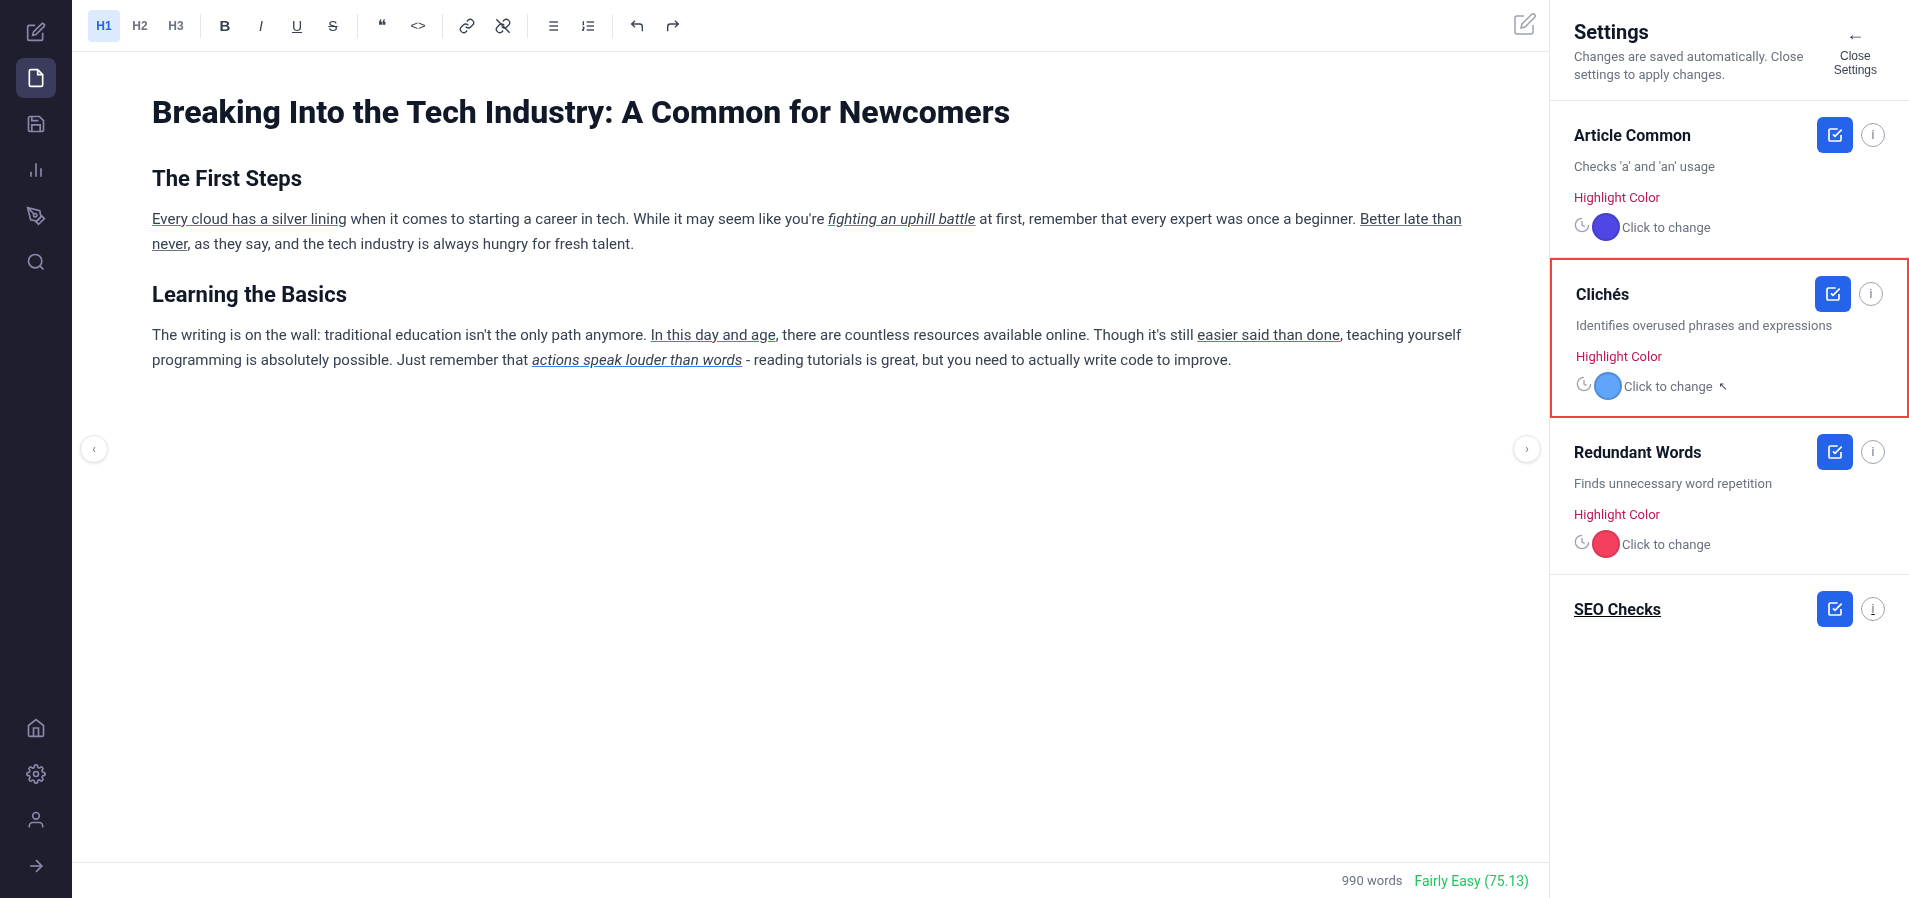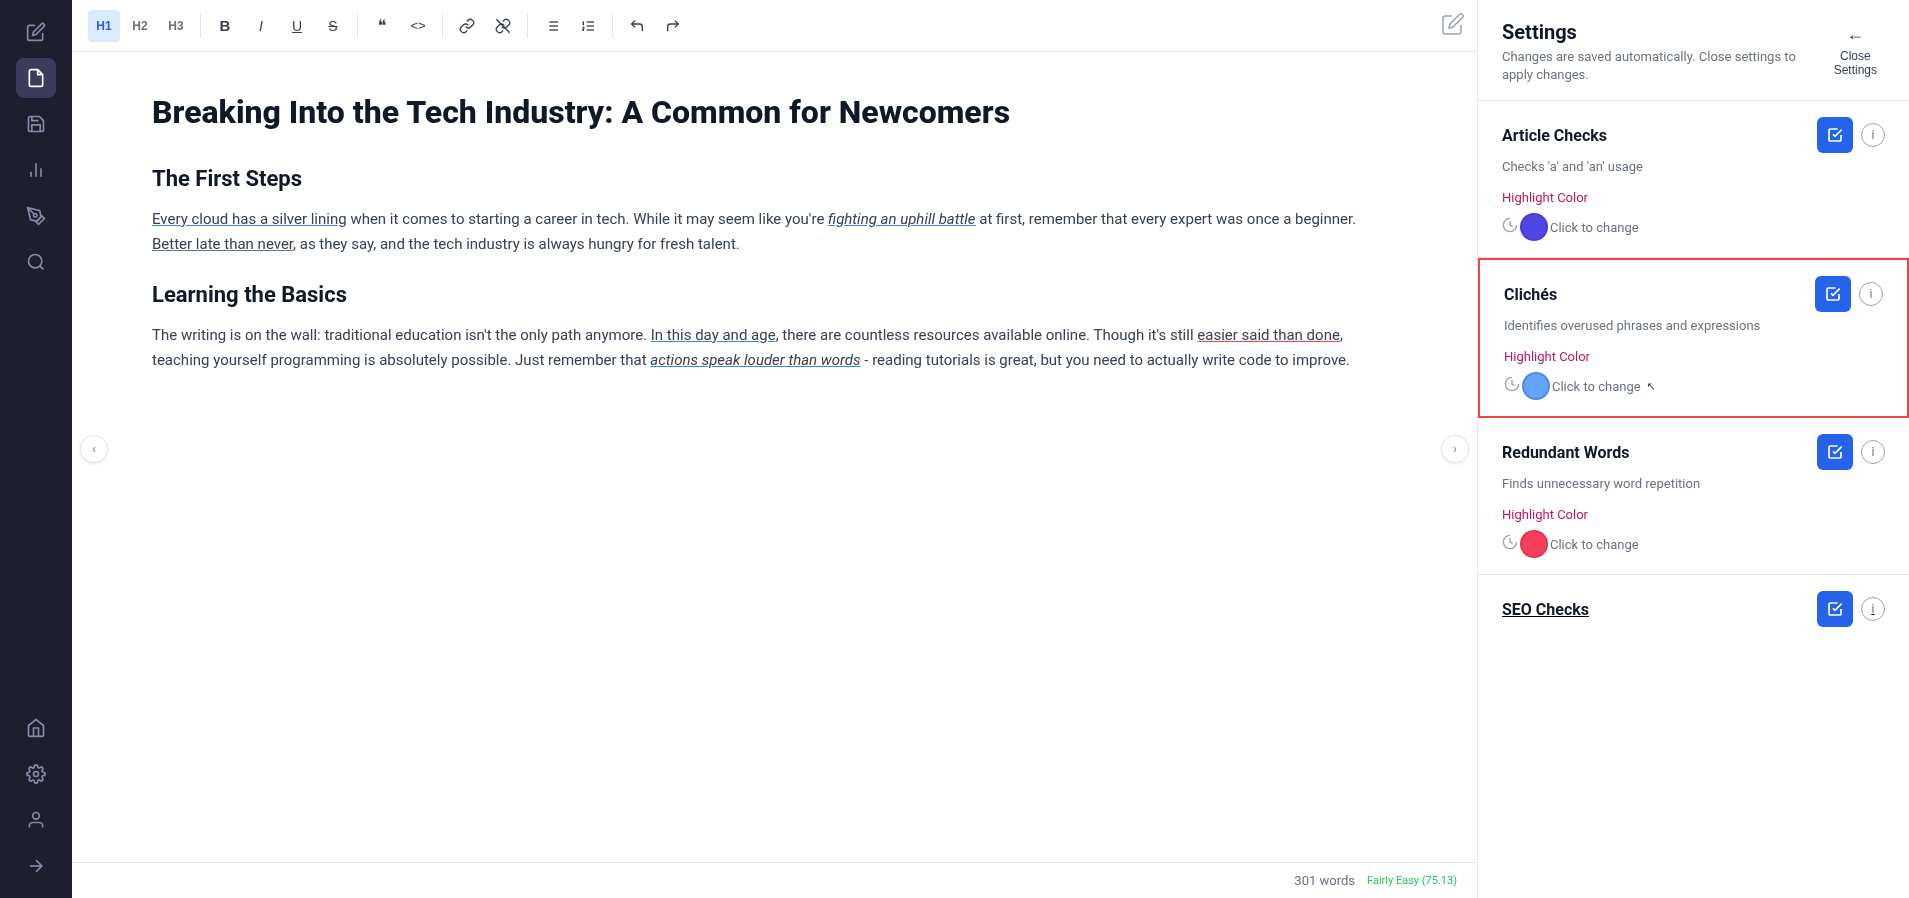--- a/index.html
+++ b/index.html
@@ -165,21 +165,21 @@
       align-items: center;
       justify-content: flex-end;
       padding: 0 20px;
       gap: 12px;
     }
     .word-count-text {
       font-size: 13px;
       color: #6b7280;
     }
     .readability-badge {
-      font-size: 11px;
+      font-size: 14px;
       color: #22c55e;
     }
 
     
     .nav-arrow {
       position: absolute;
       top: 50%;
       transform: translateY(-50%);
       width: 28px;
       height: 28px;
@@ -200,21 +200,21 @@
 
     
     .pencil-area {
       position: absolute;
       top: 12px;
       right: 12px;
     }
 
     
     .settings-panel {
-      width: 432px;
+      width: 360px;
       background: #ffffff;
       border-left: 1px solid #e5e7eb;
       display: flex;
       flex-direction: column;
       flex-shrink: 0;
       overflow-y: auto;
     }
     .settings-header {
       padding: 20px 24px 16px;
       border-bottom: 1px solid #e5e7eb;
@@ -496,21 +496,21 @@
     </p>
 
     <h2 class="editor-h2">Learning the Basics</h2>
     <p class="editor-p">
       The writing is on the wall: traditional education isn't the only path anymore. <span class="cliche">In this day and age</span>, there are countless resources available online. Though it's still <span class="redundant">easier said than done</span>, teaching yourself programming is absolutely possible. Just remember that <em><span class="cliche">actions speak louder than words</span></em> - reading tutorials is great, but you need to actually write code to improve.
     </p>
 
   </div>
 
   <div class="word-count-bar">
-    <span class="word-count-text">301 words</span>
+    <span class="word-count-text">990 words</span>
     <span class="readability-badge">
       <span>Fairly Easy</span> <span>(75.13)</span>
     </span>
   </div>
 </div>
 
 <div class="settings-panel">
 
   <div class="settings-header">
     <div>
@@ -518,21 +518,21 @@
       <div class="settings-subtitle">Changes are saved automatically. Close settings to apply changes.</div>
     </div>
     <button class="close-settings-btn">
       <span class="close-arrow">←</span>
       <span class="close-label">Close<br>Settings</span>
     </button>
   </div>
 
   <div class="check-section">
     <div class="check-header">
-      <span class="check-title">Article Checks</span>
+      <span class="check-title">Article Common</span>
       <div class="check-controls">
         <button class="toggle-btn">
           <svg width="16" height="16" viewBox="0 0 24 24" fill="none" stroke="white" stroke-width="2.5">
               <polyline points="9 11 12 14 22 4"></polyline>
               <path d="M21 12v7a2 2 0 0 1-2 2H5a2 2 0 0 1-2-2V5a2 2 0 0 1 2-2h11"></path>
             </svg>
         </button>
         <button class="info-btn">i</button>
       </div>
     </div>

